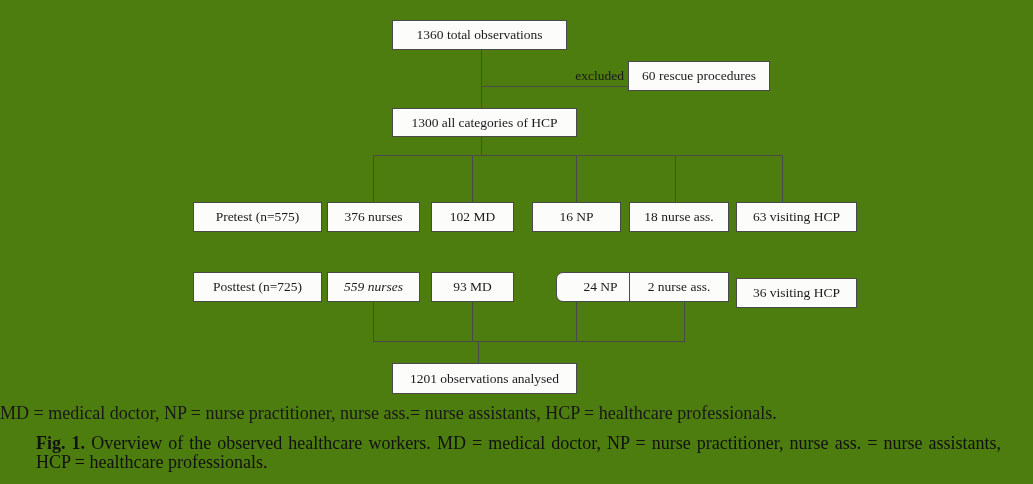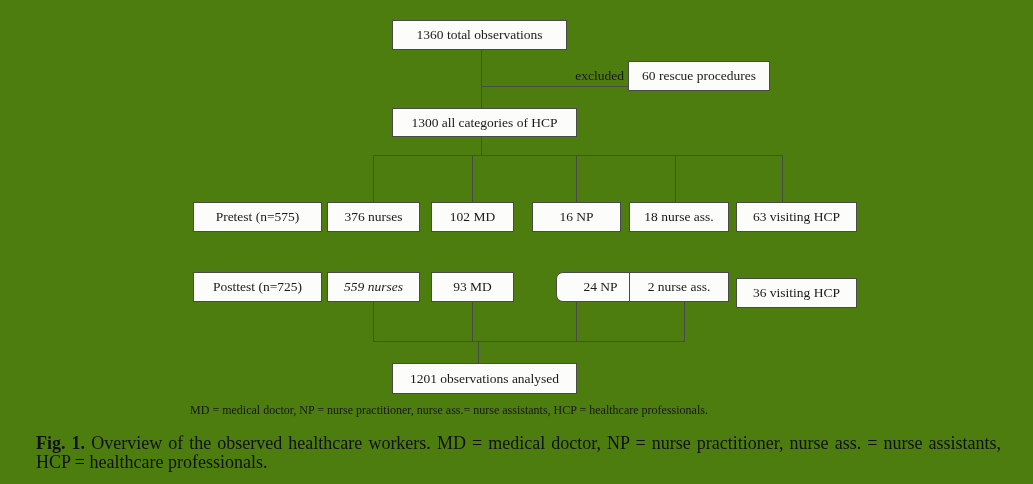--- a/index.html
+++ b/index.html
@@ -38,22 +38,21 @@
   .excluded-label {
     position: absolute;
     font-size: 13.5px;
     text-align: right;
     z-index: 2;
   }
   .legend {
     position: absolute;
     left: 0;
     width: 898px;
-    text-align: center;
-    font-size: 12px;
+    font-size: 18px;
     color: #181818;
   }
   .caption {
     position: absolute;
     left: 36px;
     top: 434px;
     width: 965px;
     margin: 0;
     font-size: 18px;
     line-height: 19px;

